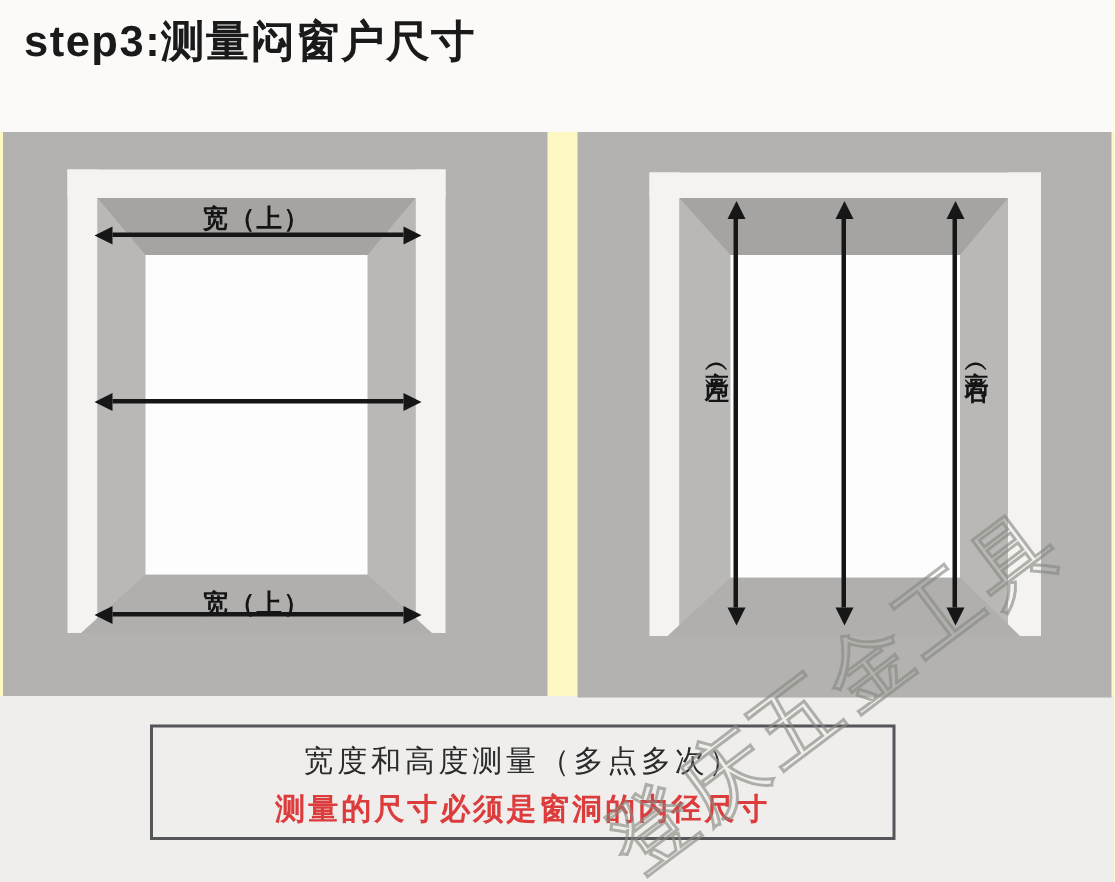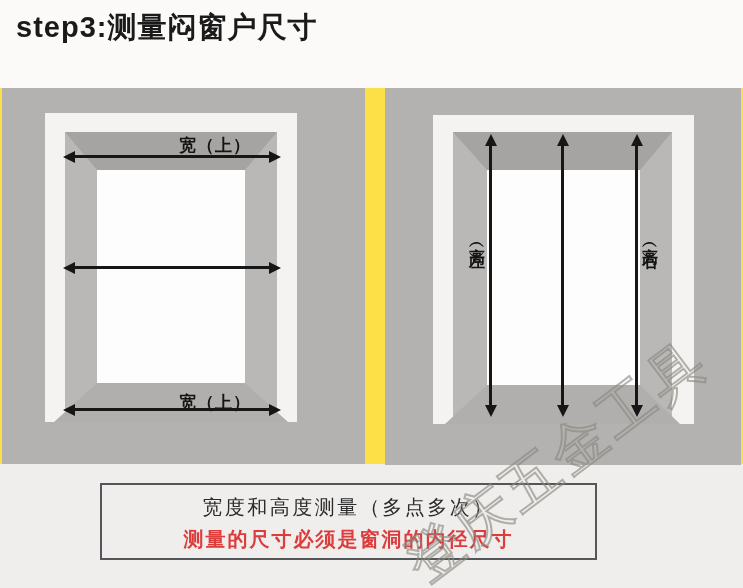--- a/index.html
+++ b/index.html
@@ -1,17 +1,17 @@
 <!DOCTYPE html>
 <html><head>
 <meta charset="utf-8">
 <style>
   html,body{margin:0;padding:0;}
   body{font-family:"Liberation Sans","DejaVu Sans",sans-serif;}
-  #page{position:relative;width:743px;height:588px;background:#fde047;overflow:hidden;}
+  #page{position:relative;width:743px;height:588px;background:#fef9c3;overflow:hidden;}
 
   .band-top{position:absolute;left:0;top:0;width:743px;height:88px;background:#fbfaf8;}
   .band-bottom{position:absolute;left:0;top:464px;width:743px;height:124px;background:#efeeec;}
 
   .page-title{position:absolute;left:16px;top:8px;font-size:29px;font-weight:700;
               color:#1a1a1a;letter-spacing:1px;}
 
   .panel{position:absolute;top:88px;background:#b3b2b0;}
   .panel.left{left:2px;width:363px;height:376px;}
   .panel.right{left:385px;width:356px;height:377px;}
@@ -28,21 +28,21 @@
     border-top:6px solid transparent;border-bottom:6px solid transparent;border-right:12px solid #161616;}
   .h-arrow::after{content:"";position:absolute;right:-12px;top:-4.5px;width:0;height:0;
     border-top:6px solid transparent;border-bottom:6px solid transparent;border-left:12px solid #161616;}
   .v-arrow{position:absolute;width:3px;background:#161616;}
   .v-arrow::before{content:"";position:absolute;top:-12px;left:-4.5px;width:0;height:0;
     border-left:6px solid transparent;border-right:6px solid transparent;border-bottom:12px solid #161616;}
   .v-arrow::after{content:"";position:absolute;bottom:-12px;left:-4.5px;width:0;height:0;
     border-left:6px solid transparent;border-right:6px solid transparent;border-top:12px solid #161616;}
 
   .w-label{position:absolute;left:63px;width:212px;text-align:center;font-size:17px;
-           font-weight:700;color:#141414;letter-spacing:1px;padding-left:44px;}
+           font-weight:700;color:#141414;letter-spacing:1px;}
   .v-label{position:absolute;writing-mode:vertical-rl;text-orientation:mixed;font-size:16px;
            font-weight:700;color:#141414;letter-spacing:3px;line-height:20px;}
 
   .note-box{position:absolute;left:100px;top:483px;width:493px;height:73px;
             border:2px solid #55555a;text-align:center;}
   .note-line1{position:absolute;left:0;width:100%;top:9px;font-size:20px;color:#2b2b2b;
               letter-spacing:2.5px;}
   .note-line2{position:absolute;left:0;width:100%;top:41px;font-size:20px;color:#dc3c3c;
               font-weight:700;letter-spacing:2px;}
 

